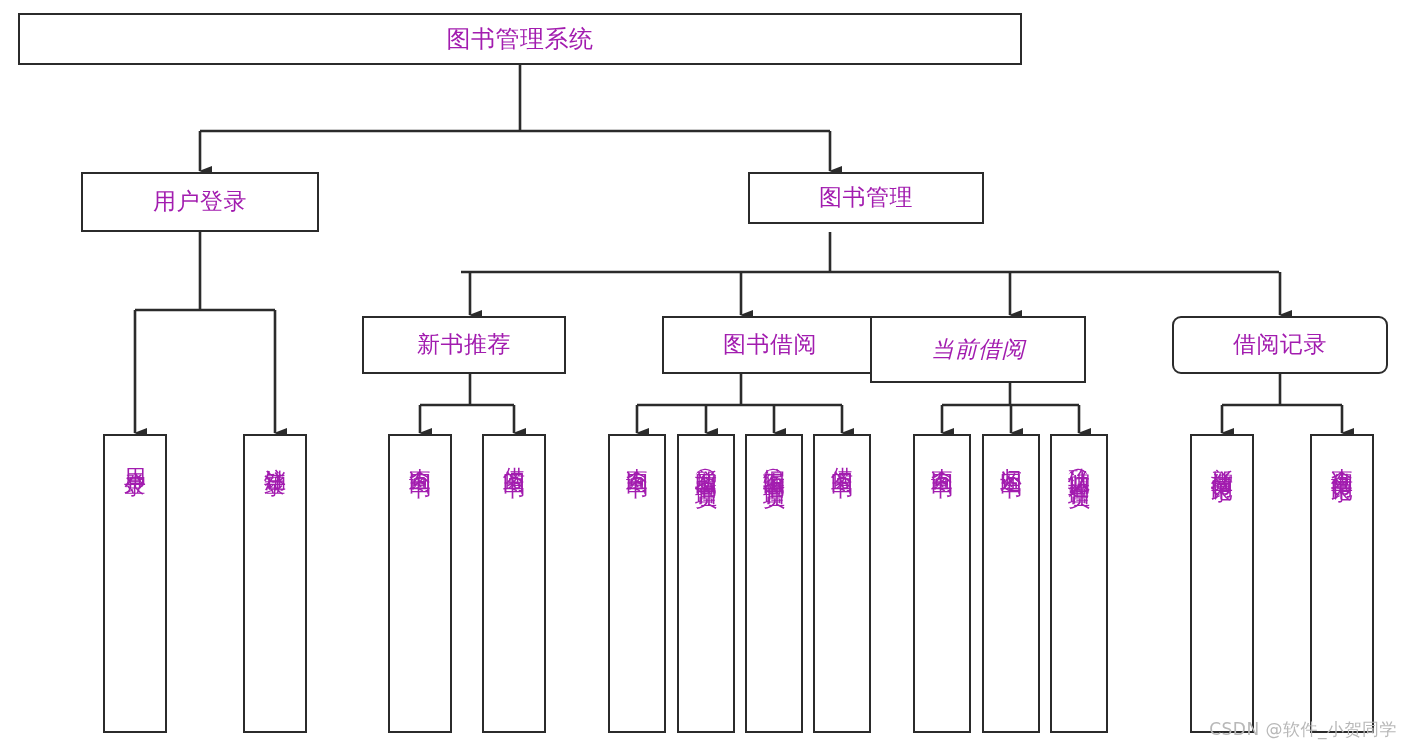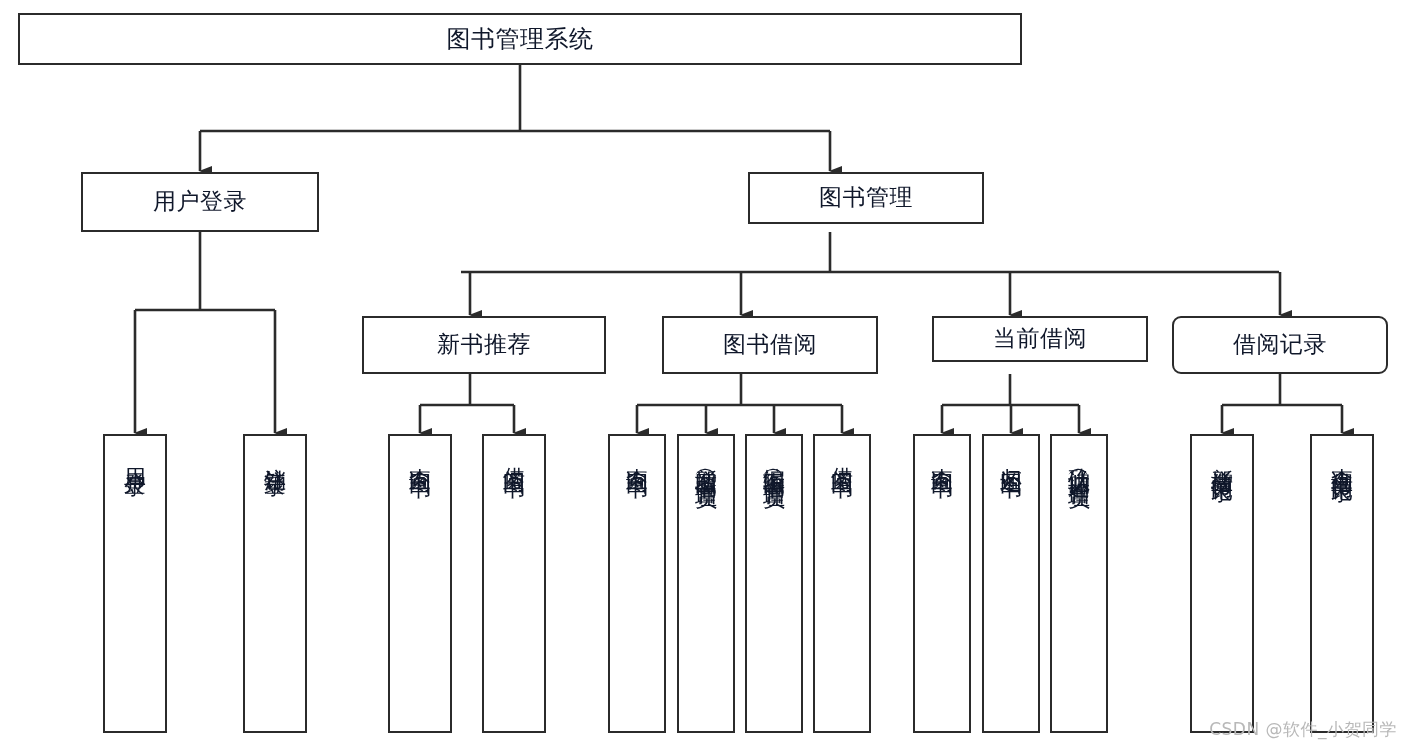--- a/index.html
+++ b/index.html
@@ -27,21 +27,21 @@
     pointer-events: none;
   }
   .node {
     position: absolute;
     box-sizing: border-box;
     border: 2.5px solid #2b2b2b;
     background: #ffffff;
     display: flex;
     align-items: center;
     justify-content: center;
-    color: #0f172a;
+    color: #a21caf;
   }
   .node .node-label {
     display: block;
     text-align: center;
     line-height: 1.12;
     letter-spacing: 0.5px;
   }
   
   .node.horiz .node-label {
     font-size: 23px;
@@ -127,27 +127,27 @@
   <div id="nodes-layer">
       <div class="node horiz root" style="left: 18px; top: 13px; width: 1004px; height: 52px;">
         <span class="node-label">图书管理系统</span>
       </div>
       <div class="node horiz" style="left: 81px; top: 172px; width: 238px; height: 60px;">
         <span class="node-label">用户登录</span>
       </div>
       <div class="node horiz" style="left: 748px; top: 172px; width: 236px; height: 52px;">
         <span class="node-label">图书管理</span>
       </div>
-      <div class="node horiz" style="left: 362px; top: 316px; width: 244px; height: 58px;">
+      <div class="node horiz" style="left: 362px; top: 316px; width: 204px; height: 58px;">
         <span class="node-label">新书推荐</span>
       </div>
       <div class="node horiz" style="left: 662px; top: 316px; width: 216px; height: 58px;">
         <span class="node-label">图书借阅</span>
       </div>
-      <div class="node horiz" style="left: 932px; top: 316px; width: 216px; height: 46px;">
+      <div class="node horiz" style="left: 870px; top: 316px; width: 216px; height: 67px; font-style: italic;">
         <span class="node-label">当前借阅</span>
       </div>
       <div class="node horiz" style="left: 1172px; top: 316px; width: 216px; height: 58px; border-radius: 9px;">
         <span class="node-label">借阅记录</span>
       </div>
       <div class="node vert" style="left: 103px; top: 434px; width: 64px; height: 299px;">
         <span class="node-label">用户登录</span>
       </div>
       <div class="node vert" style="left: 243px; top: 434px; width: 64px; height: 299px;">
         <span class="node-label">注销登录</span>

